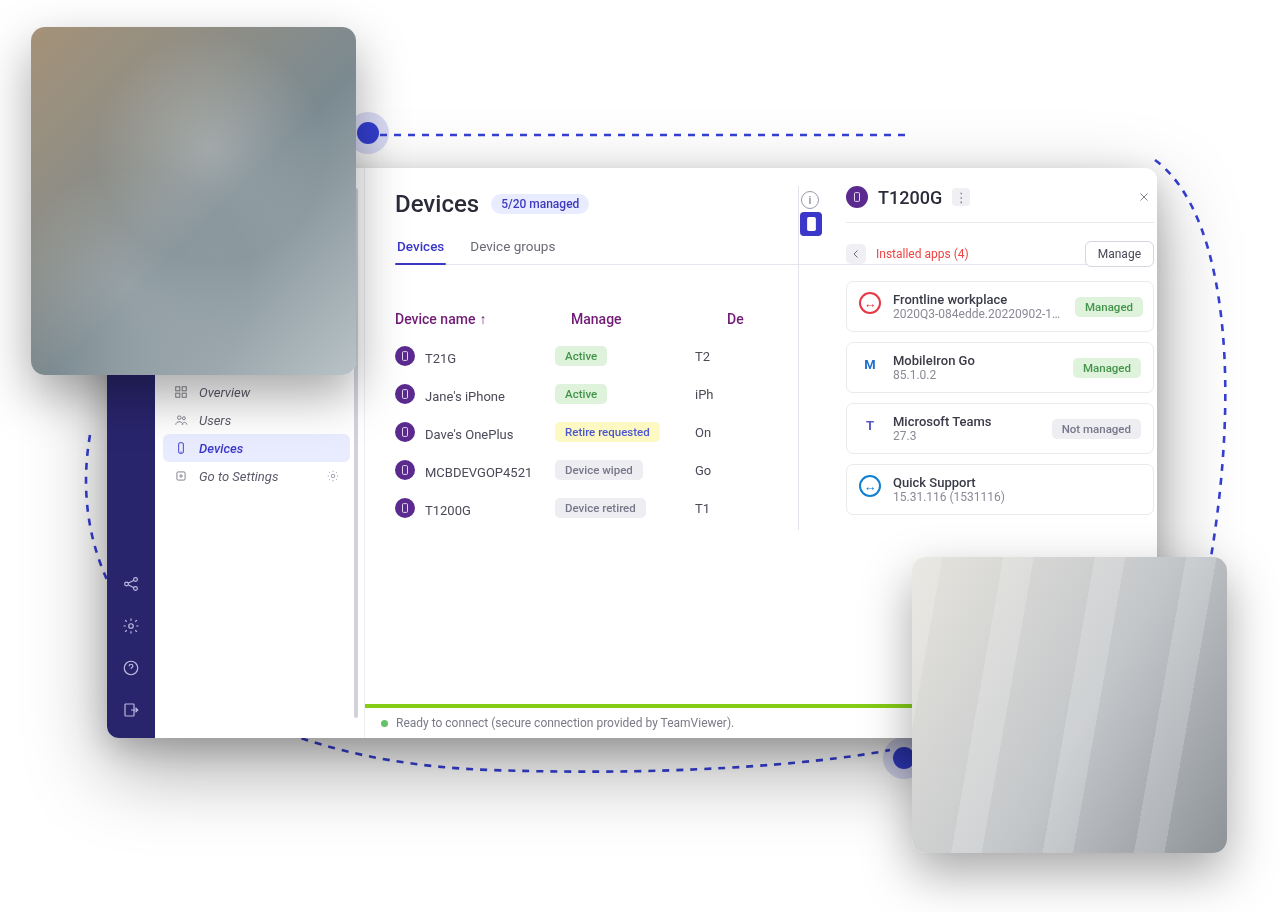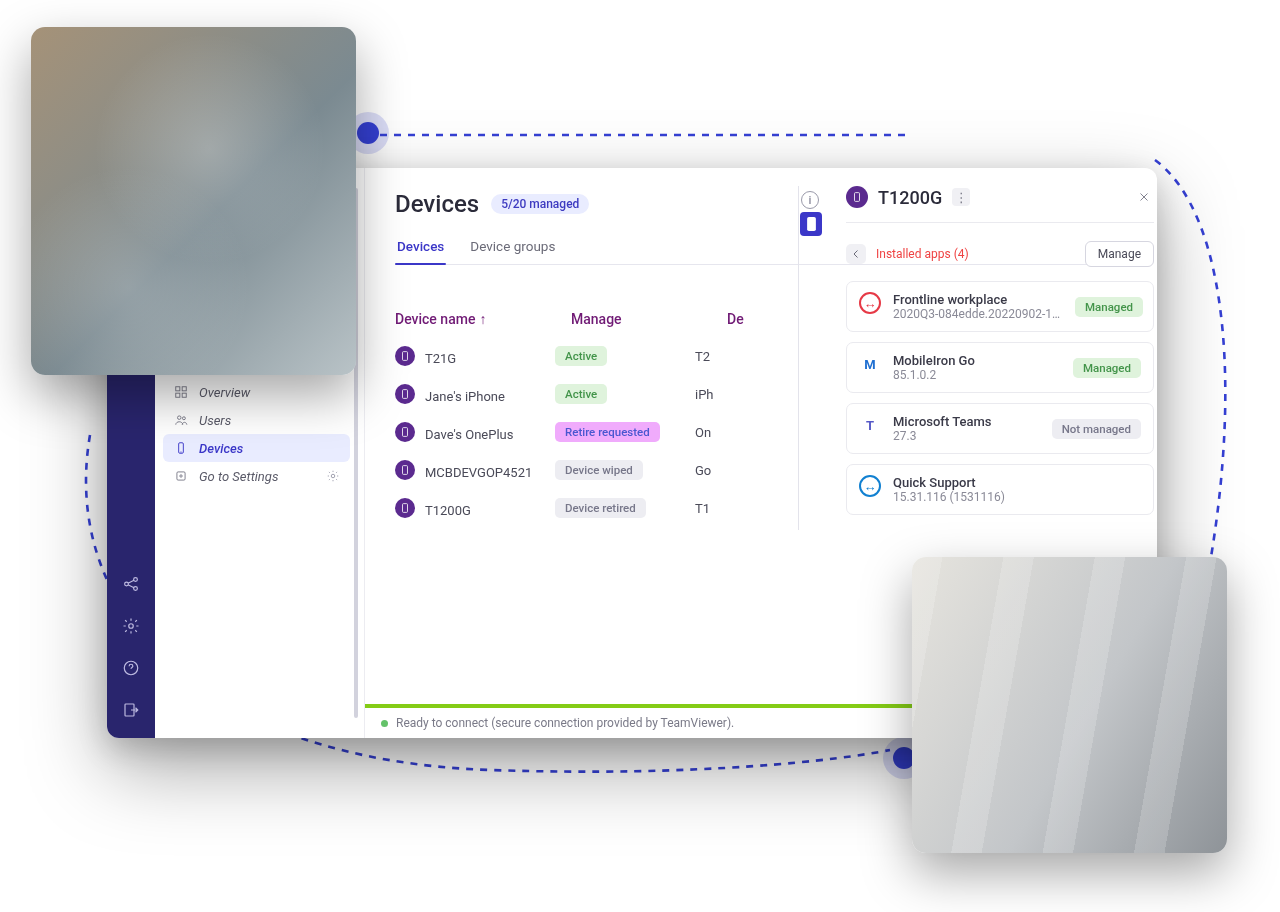--- a/index.html
+++ b/index.html
@@ -36,21 +36,21 @@
   .tab.active::after{content:"";position:absolute;left:0;right:0;bottom:-1px;height:2px;background:#3b37c8;border-radius:2px;}
   .table-wrap{padding:46px 30px 0 30px;flex:1;overflow:hidden;}
   .thead{display:grid;grid-template-columns:160px 140px 70px;gap:16px;font-size:14px;font-weight:500;color:#701a75;padding-bottom:10px;}
   .thead .sort{margin-left:4px;}
   .trow{display:grid;grid-template-columns:160px 140px 70px;gap:0;align-items:center;height:38px;font-size:13px;color:#4a4a58;}
   .dev-name{display:flex;align-items:flex-end;gap:10px;}
   .dev-avatar{width:20px;height:20px;border-radius:50%;background:#5b2a8f;display:flex;align-items:center;justify-content:center;color:#fff;}
   .dev-avatar svg{width:10px;height:10px;fill:#fff;}
   .pill{display:inline-flex;align-items:center;font-size:11.5px;padding:3px 10px;border-radius:5px;font-weight:500;}
   .pill.green{background:#dff3dc;color:#43944a;}
-  .pill.blue{background:#f0abfc;color:#4a57d0;}
+  .pill.blue{background:#fef9c3;color:#4a57d0;}
   .pill.grey{background:#ededf2;color:#77778a;}
   .statusbar{border-top:4px solid #84cc16;font-size:12px;color:#7a7a88;padding:8px 16px;display:flex;align-items:center;gap:8px;}
   .dot-green{width:7px;height:7px;border-radius:50%;background:#64c26a;}
   
   .float-info{position:absolute;left:801px;top:191px;width:18px;height:18px;border:1.5px solid #9a9aaa;border-radius:50%;display:flex;align-items:center;justify-content:center;font-size:11px;color:#9a9aaa;font-weight:700;}
   .float-tab{position:absolute;left:800px;top:212px;width:22px;height:24px;background:#3b37c8;border-radius:4px;display:flex;align-items:center;justify-content:center;}
   .float-tab svg{width:11px;height:14px;fill:#fff;}
   .vline{position:absolute;left:798px;top:186px;width:1px;height:344px;background:#e3e3eb;}
   
   .panel{position:absolute;left:846px;top:186px;width:308px;}

